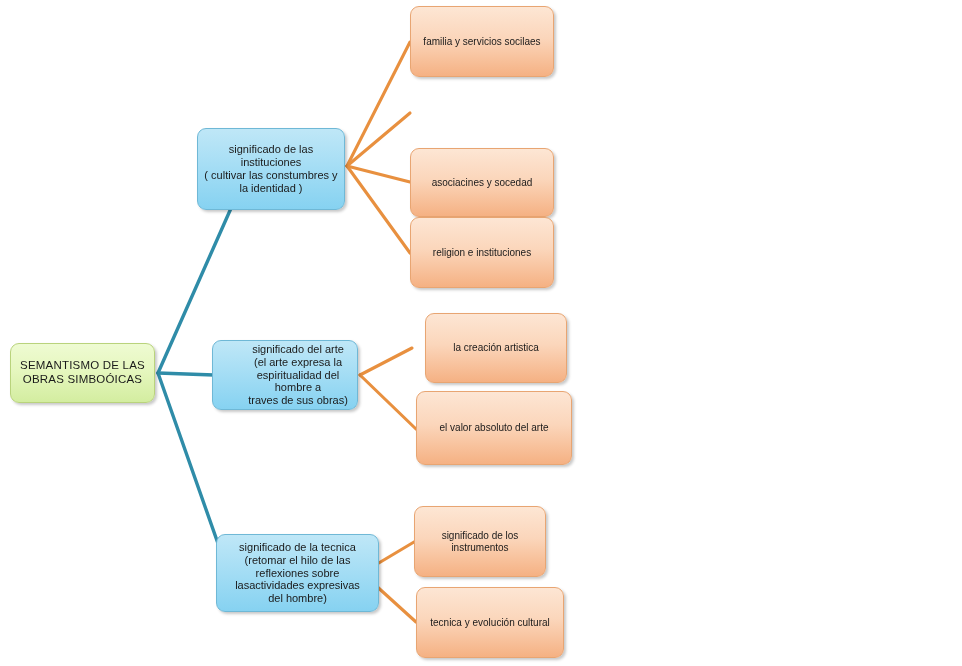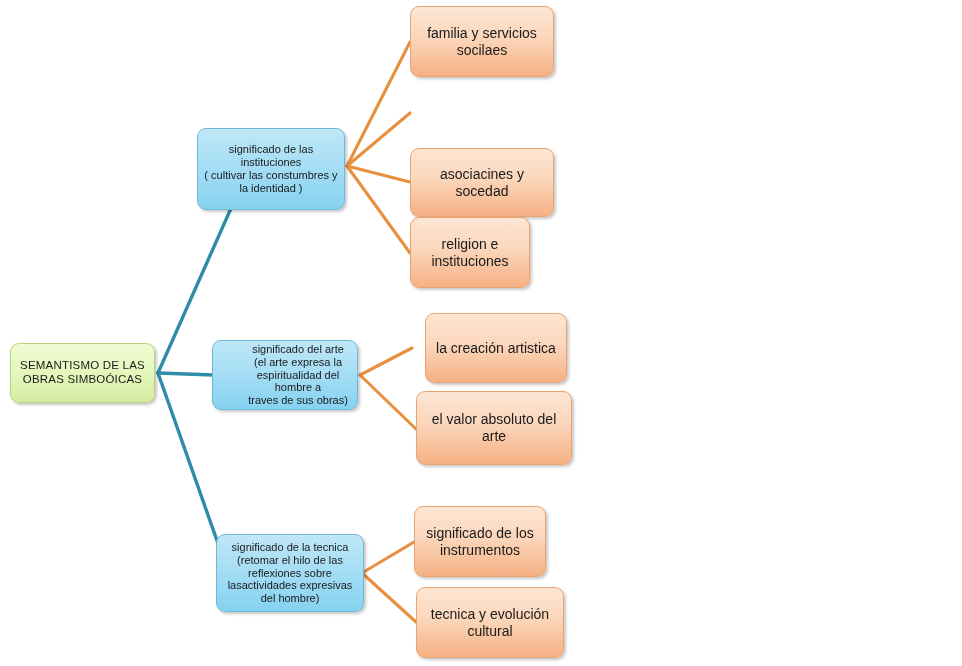--- a/index.html
+++ b/index.html
@@ -38,21 +38,21 @@
 
   .node.blue{
     background:linear-gradient(to bottom,#bfe7f7 0%,#a9dff5 40%,#86d2f1 100%);
     border:1px solid #6fb8d6;
     font-size:11px;
   }
 
   .node.orange{
     background:linear-gradient(to bottom,#fde6d4 0%,#fbd6bb 45%,#f5b183 100%);
     border:1px solid #e8a572;
-    font-size:14px;
+    font-size:10px;
   }
 
   .node .txt{display:block;width:100%;}
 </style>
 </head>
 <body>
 
 <div id="canvas">
 
   <svg id="links" viewBox="0 0 962 666">
@@ -92,39 +92,39 @@
 ( cultivar las constumbres y
 la identidad )</span>
   </div>
 
   <div class="node orange" style="left:410px;top:6px;width:144px;height:71px;">
     <span class="txt">familia y servicios socilaes</span>
   </div>
   <div class="node orange" style="left:410px;top:148px;width:144px;height:69px;">
     <span class="txt">asociacines y socedad</span>
   </div>
-  <div class="node orange" style="left:410px;top:217px;width:120px;height:71px;">
+  <div class="node orange" style="left:410px;top:217px;width:144px;height:71px;">
     <span class="txt">religion e instituciones</span>
   </div>
 
   <div class="node blue" style="left:212px;top:340px;width:146px;height:70px;padding-left:32px;">
     <span class="txt">significado del arte
 (el arte expresa la
 espiritualidad del hombre a
 traves de sus obras)</span>
   </div>
 
   <div class="node orange" style="left:412px;top:313px;width:142px;height:70px;margin-left:13px;">
     <span class="txt">la creación artistica</span>
   </div>
   <div class="node orange" style="left:416px;top:391px;width:156px;height:74px;">
     <span class="txt">el valor absoluto del arte</span>
   </div>
 
-  <div class="node blue" style="left:216px;top:534px;width:148px;height:78px;">
+  <div class="node blue" style="left:216px;top:534px;width:163px;height:78px;">
     <span class="txt">significado de la tecnica
 (retomar el hilo de las
 reflexiones sobre
 lasactividades expresivas
 del hombre)</span>
   </div>
 
   <div class="node orange" style="left:414px;top:506px;width:132px;height:71px;">
     <span class="txt">significado de los
 instrumentos</span>

